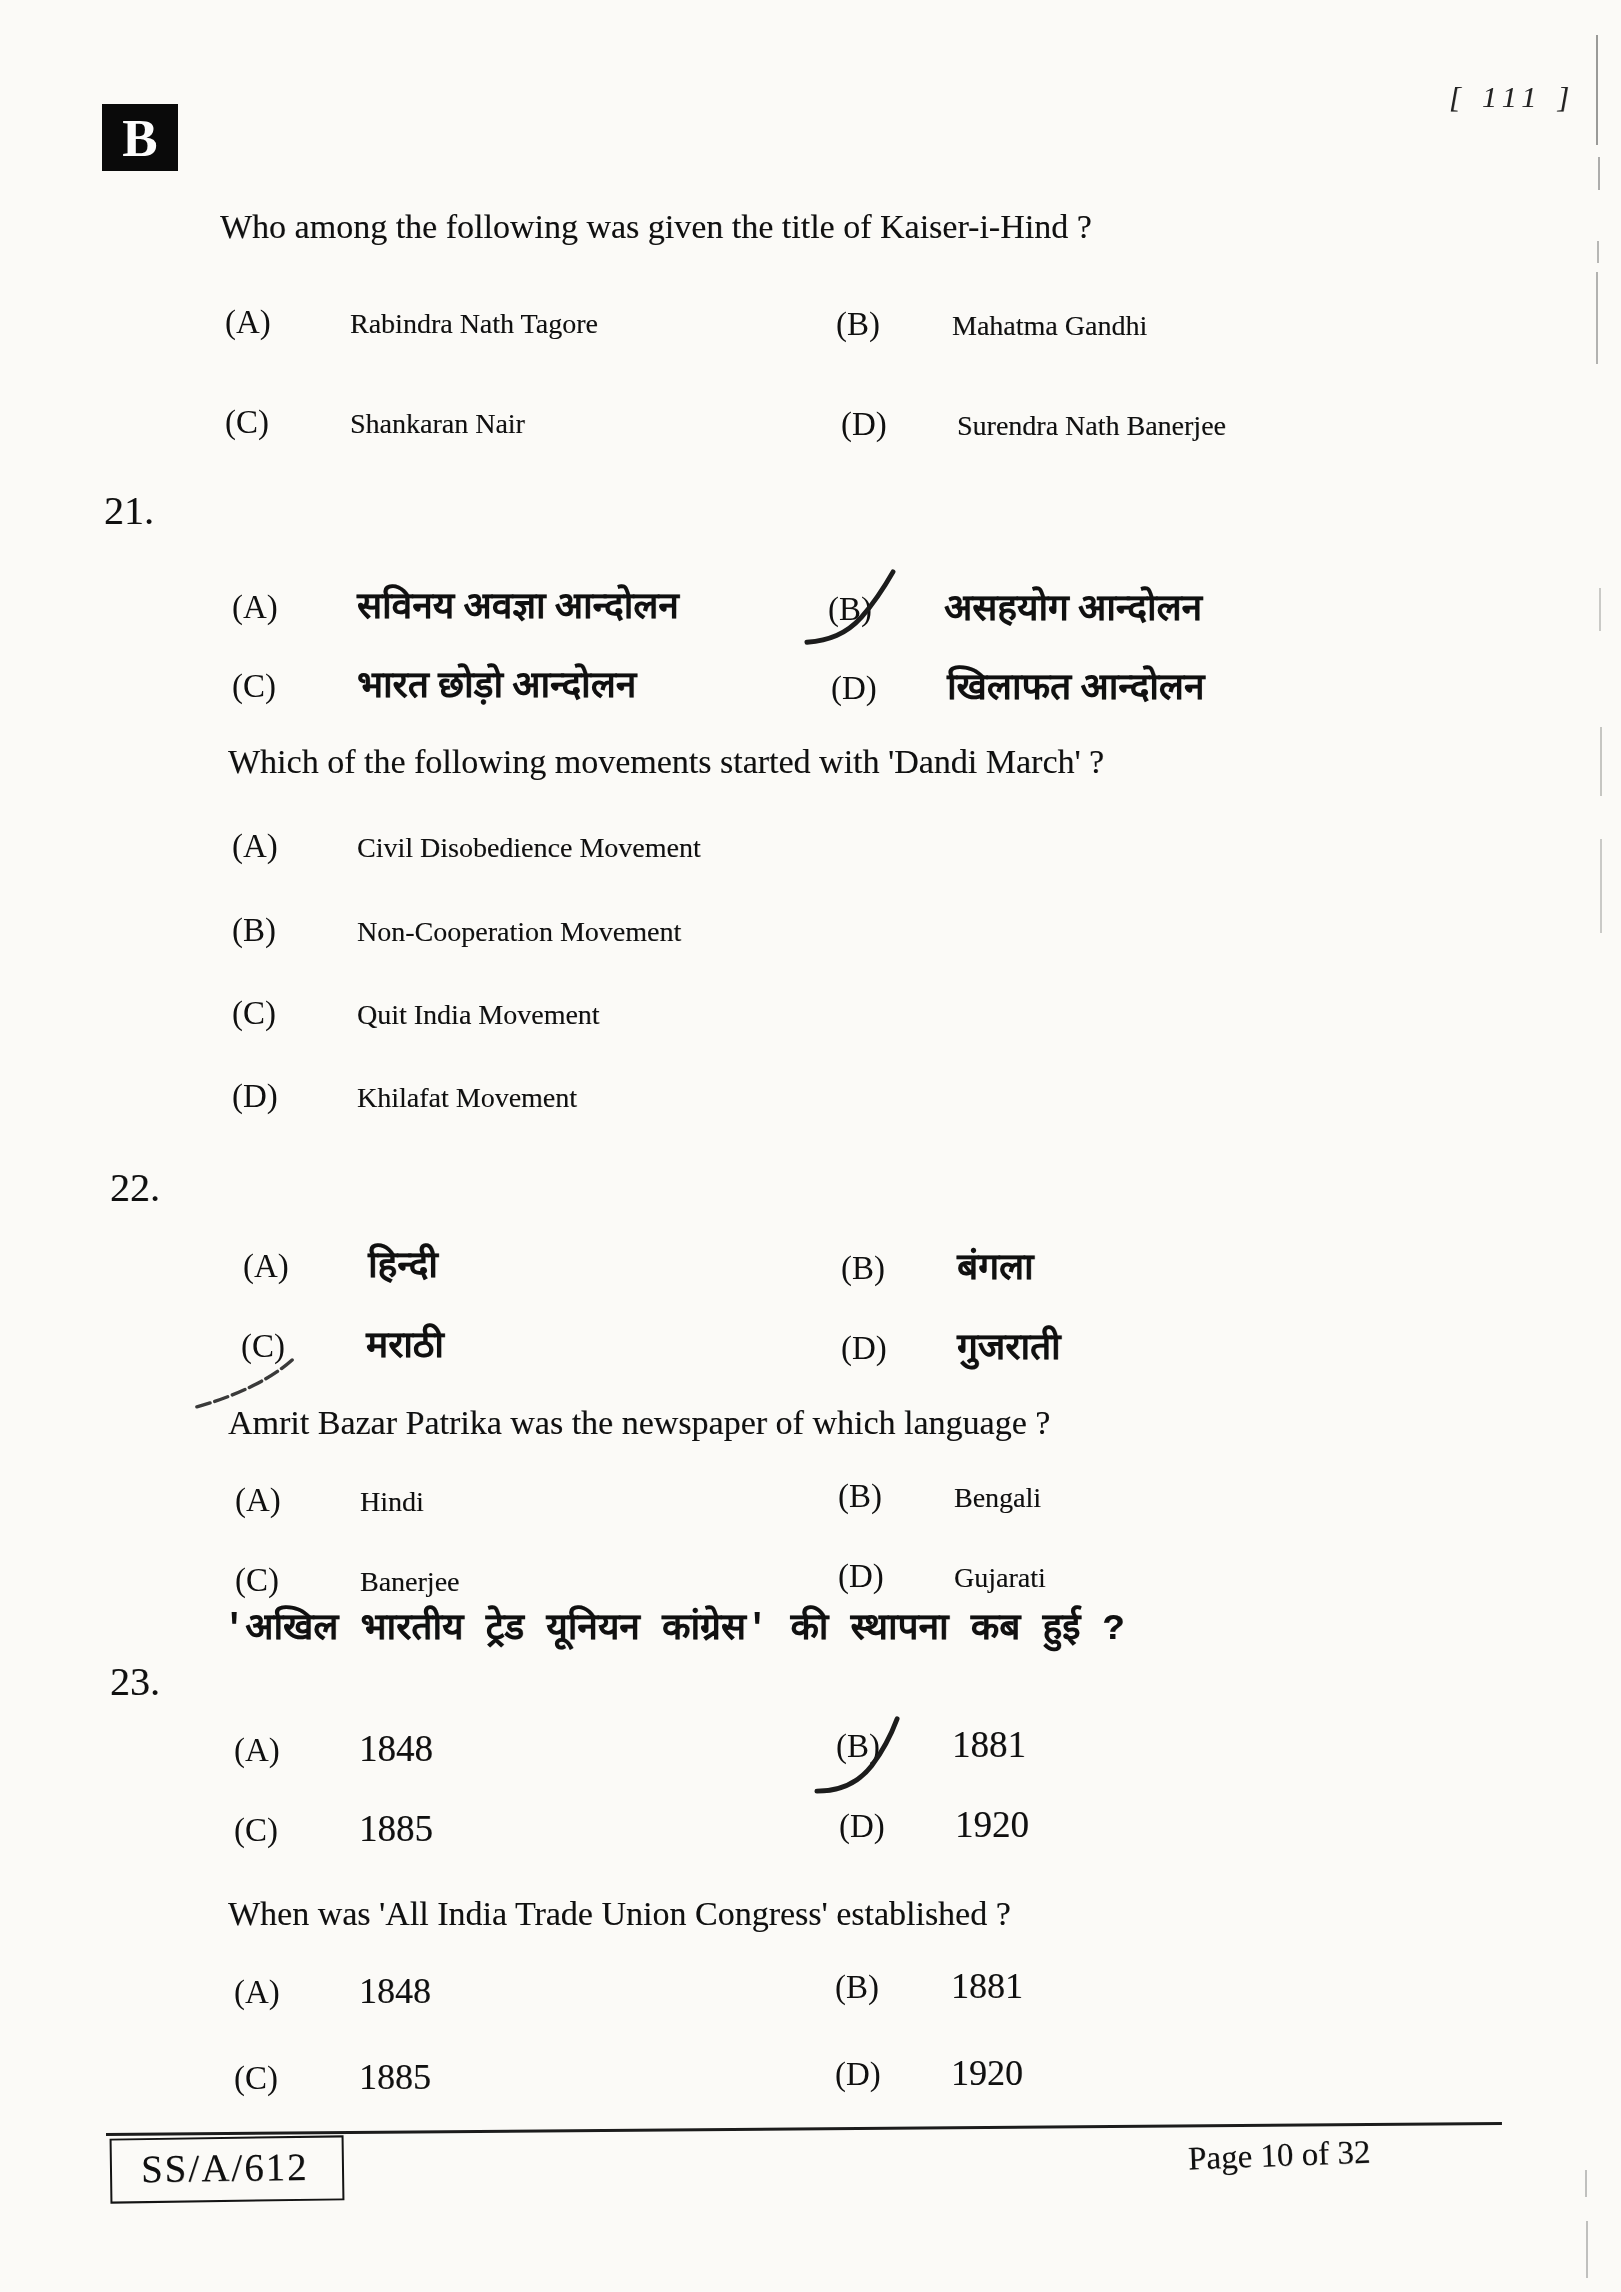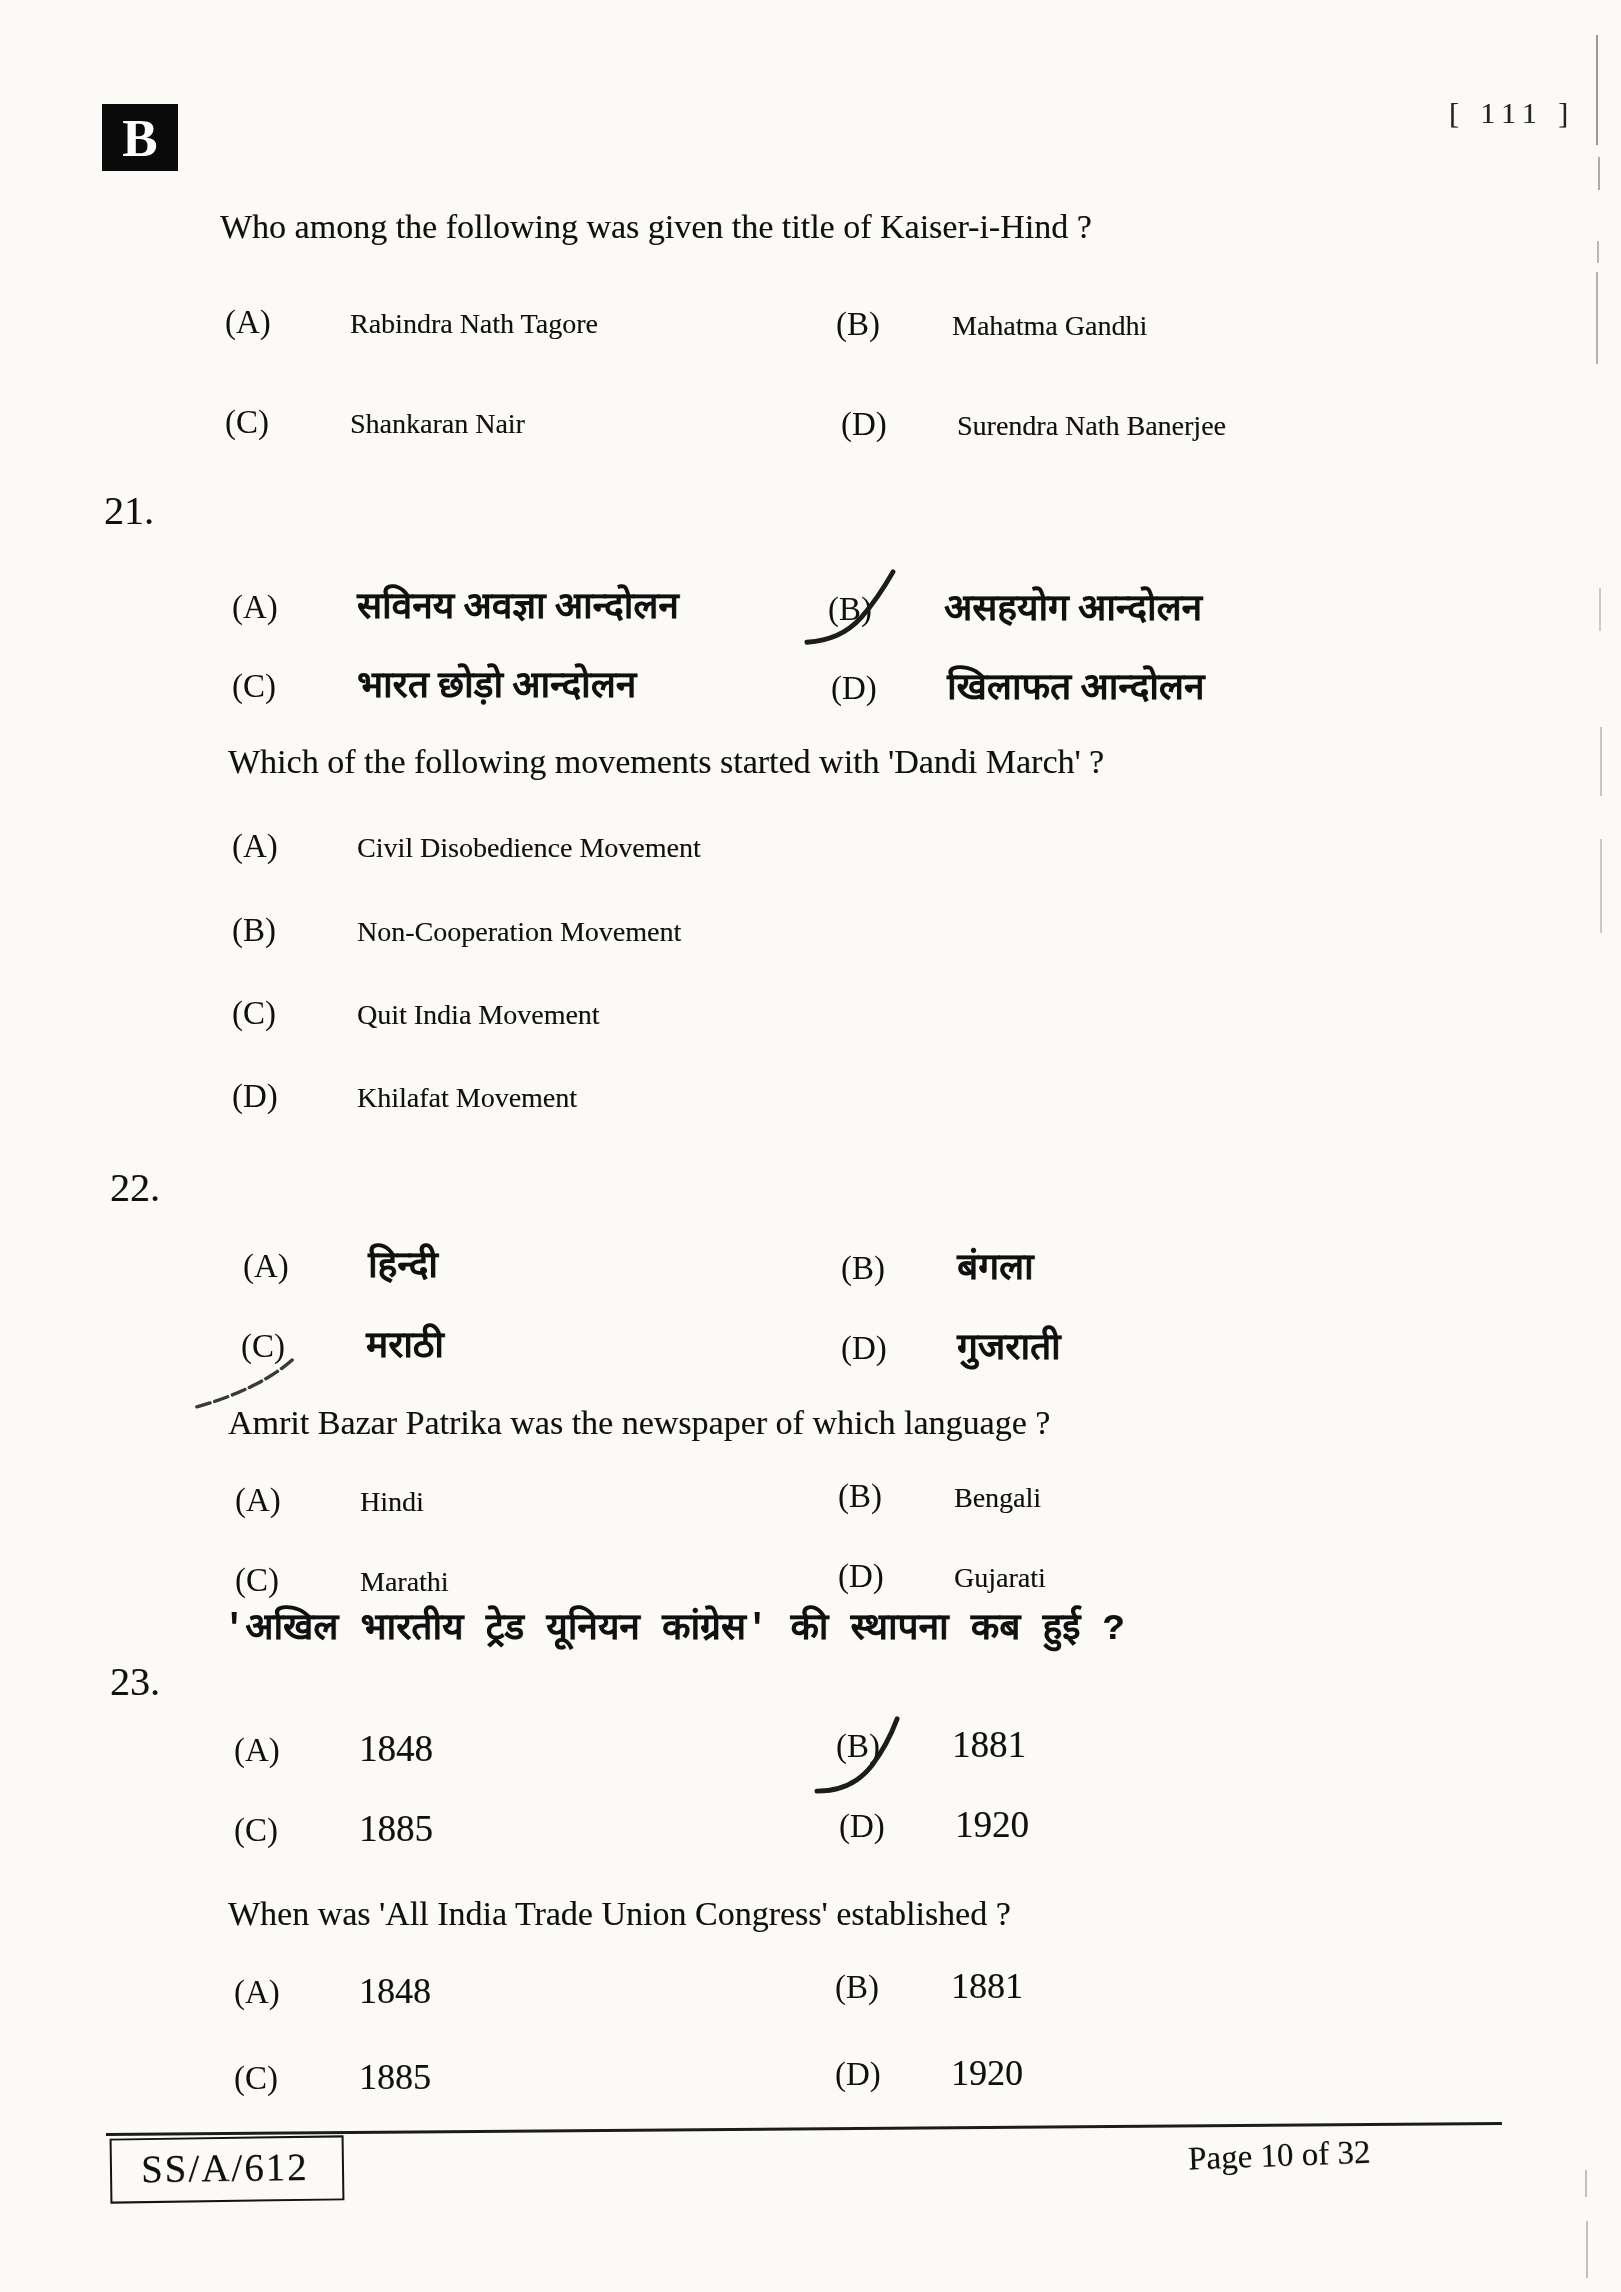--- a/index.html
+++ b/index.html
@@ -54,21 +54,21 @@
 </style>
 </head>
 <body>
 
 <div class="page">
 
   <div class="abs set-badge" style="left:102px;top:104px;">
     <span>B</span>
   </div>
 
-  <div class="abs corner-ref ink" style="left:1449px;top:96px;">[ 111 ]</div>
+  <div class="abs corner-ref ink" style="left:1449px;top:80px;font-style:italic;">[ 111 ]</div>
 
   <div class="edge-dash" style="left:1596px;top:35px;height:110px;"></div>
   <div class="edge-dash" style="left:1598px;top:157px;height:33px;opacity:.8;"></div>
   <div class="edge-dash" style="left:1597px;top:241px;height:21.6px;opacity:.7;"></div>
   <div class="edge-dash" style="left:1596px;top:272px;height:92px;opacity:.75;"></div>
   <div class="edge-dash" style="left:1599px;top:588px;height:43px;opacity:.5;"></div>
   <div class="edge-dash" style="left:1600px;top:727px;height:69px;opacity:.55;"></div>
   <div class="edge-dash" style="left:1600px;top:839px;height:94px;opacity:.5;"></div>
   <div class="edge-dash" style="left:1585px;top:2170px;height:27.4px;opacity:.6;"></div>
   <div class="edge-dash" style="left:1586px;top:2221px;height:57px;opacity:.6;"></div>
@@ -160,21 +160,21 @@
   <div class="abs opt" style="left:235px;top:1482px;">
     <span class="lbl lblw1">(A)</span>
     <span class="txt-en ink">Hindi</span>
   </div>
   <div class="abs opt" style="left:838px;top:1478px;">
     <span class="lbl lblw2">(B)</span>
     <span class="txt-en ink">Bengali</span>
   </div>
   <div class="abs opt" style="left:235px;top:1562px;">
     <span class="lbl lblw1">(C)</span>
-    <span class="txt-en ink">Marathi</span>
+    <span class="txt-en ink">Banerjee</span>
   </div>
   <div class="abs opt" style="left:838px;top:1558px;">
     <span class="lbl lblw2">(D)</span>
     <span class="txt-en ink">Gujarati</span>
   </div>
 
   <div class="abs qnum ink" style="left:110px;top:1658px;">23.</div>
   <div class="abs qtext-hi ink" style="left:223px;top:1599px;font-family:Liberation Mono, monospace;">'अखिल भारतीय ट्रेड यूनियन कांग्रेस' की स्थापना कब हुई ?</div>
 
   <div class="abs opt" style="left:234px;top:1727px;">

